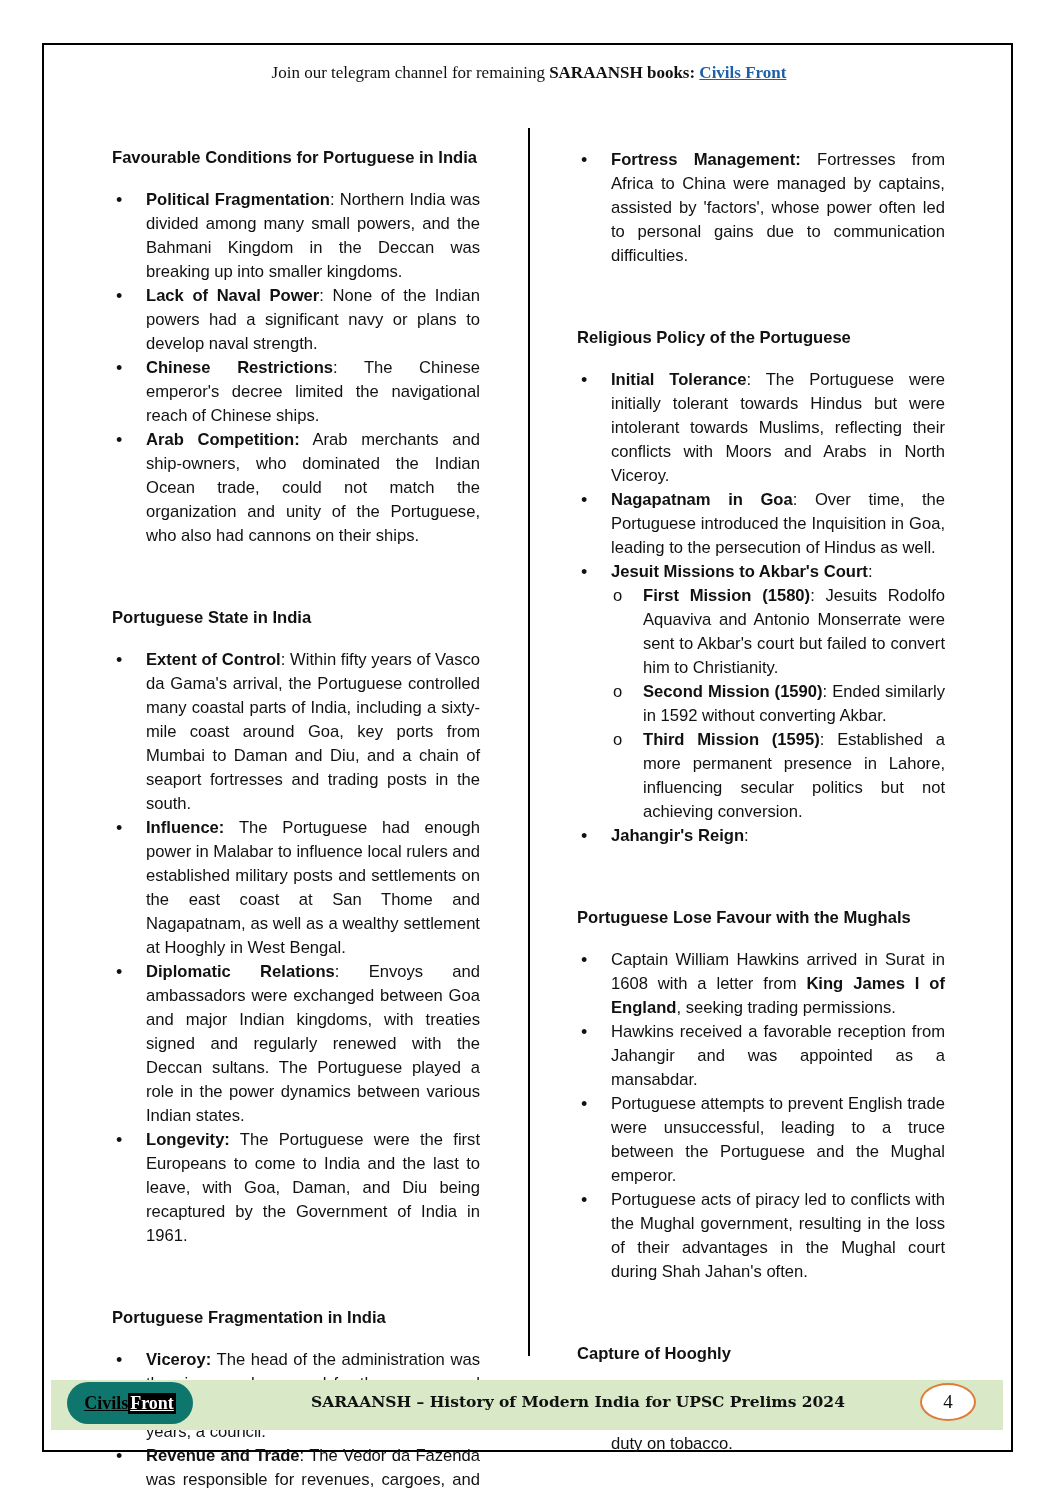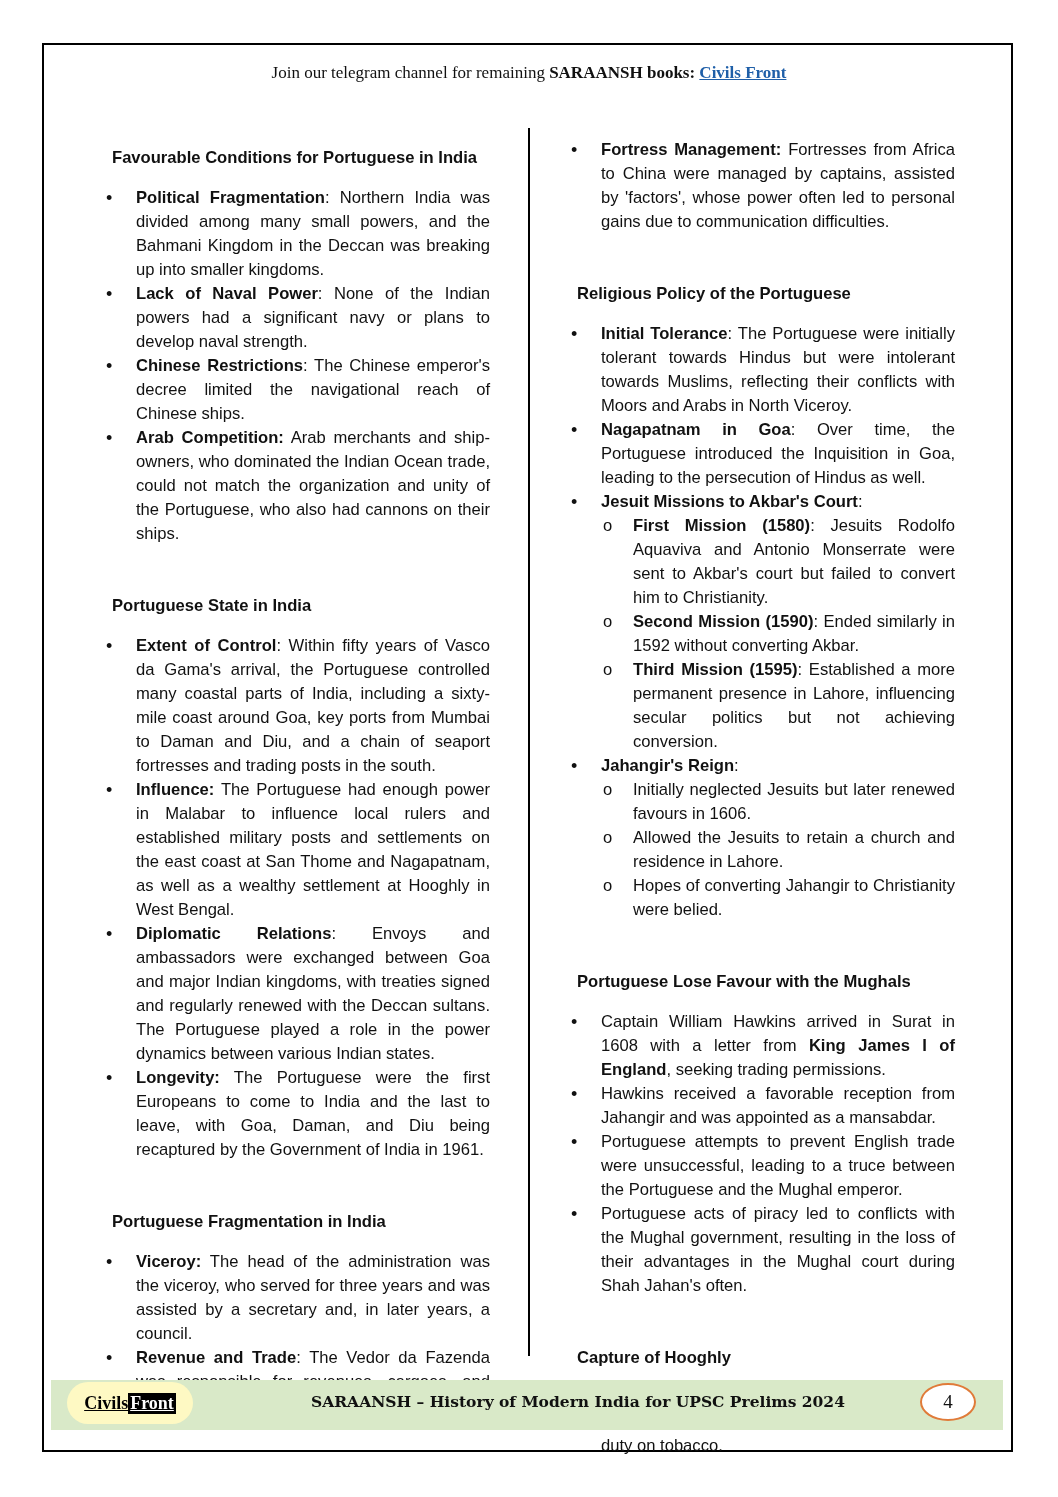--- a/index.html
+++ b/index.html
@@ -16,31 +16,31 @@
     .top-banner a { color: #1f5fa8; text-decoration: underline; font-weight: bold; }
     .col {
       position: absolute; top: 130px; width: 402px;
       font-family: "Liberation Sans", sans-serif; font-size: 16.6px; line-height: 24px; color: #111;
     }
     .col.left { left: 96px; }
     .col.right { left: 561px; }
     .divider { position: absolute; left: 528px; top: 128px; width: 2px; height: 1228px; background: #000; }
     .heading { font-weight: bold; margin: 16px; }
     .spacer { height: 24px; }
-    ul.bul { list-style: none; margin: 8px; padding: 0; }
+    ul.bul { list-style: none; margin: 18px; padding: 0; }
     ul.bul > li { position: relative; padding-left: 32px; text-align: justify; }
     ul.bul > li::before { content: "\2022"; position: absolute; left: 2px; top: 0; font-size: 18px; }
     ul.sub { list-style: none; margin: 0; padding: 0; }
     ul.sub > li { position: relative; padding-left: 32px; text-align: justify; }
     ul.sub > li::before { content: "o"; position: absolute; left: 2px; top: 0; }
     .footer {
       position: absolute; left: 51px; top: 1380px; width: 952px; height: 50px; background: #d9e9c8;
     }
     .footer-logo {
-      position: absolute; left: 16px; top: 2px; width: 126px; height: 42px; background: #fef9c3;
+      position: absolute; left: 16px; top: 2px; width: 126px; height: 42px; background: #0f766e;
       border-radius: 22px; display: flex; align-items: center; justify-content: center;
       font-family: "Liberation Serif", serif; font-weight: bold; font-size: 18px;
     }
     .footer-logo .civ { color: #000; text-decoration: underline; }
     .footer-logo .front { background: #000; color: #fff; padding: 0 2px; text-decoration: underline; }
     .footer-title {
       position: absolute; left: 260px; top: 12px;
       font-family: "DejaVu Serif", serif; font-weight: bold; font-size: 15.5px; color: #111;
     }
     .page-num {
@@ -95,25 +95,20 @@
     <li><b>Initial Tolerance</b><span>: The Portuguese were initially tolerant towards Hindus but were intolerant towards Muslims, reflecting their conflicts with Moors and Arabs in North Viceroy.</span></li>
     <li><b>Nagapatnam in Goa</b><span>: Over time, the Portuguese introduced the Inquisition in Goa, leading to the persecution of Hindus as well.</span></li>
     <li><b>Jesuit Missions to Akbar's Court</b><span>:</span>
       <ul class="sub">
         <li><b>First Mission (1580)</b><span>: Jesuits Rodolfo Aquaviva and Antonio Monserrate were sent to Akbar's court but failed to convert him to Christianity.</span></li>
         <li><b>Second Mission (1590)</b><span>: Ended similarly in 1592 without converting Akbar.</span></li>
         <li><b>Third Mission (1595)</b><span>: Established a more permanent presence in Lahore, influencing secular politics but not achieving conversion.</span></li>
       </ul>
     </li>
     <li><b>Jahangir's Reign</b><span>:</span>
-      <ul class="sub">
-        <li>Initially neglected Jesuits but later renewed favours in 1606.</li>
-        <li>Allowed the Jesuits to retain a church and residence in Lahore.</li>
-        <li>Hopes of converting Jahangir to Christianity were belied.</li>
-      </ul>
     </li>
   </ul>
   <div class="spacer"></div>
   <p class="heading">Portuguese Lose Favour with the Mughals</p>
   <ul class="bul">
     <li><span>Captain William Hawkins arrived in Surat in 1608 with a letter from </span><b>King James I of England</b><span>, seeking trading permissions.</span></li>
     <li>Hawkins received a favorable reception from Jahangir and was appointed as a mansabdar.</li>
     <li>Portuguese attempts to prevent English trade were unsuccessful, leading to a truce between the Portuguese and the Mughal emperor.</li>
     <li>Portuguese acts of piracy led to conflicts with the Mughal government, resulting in the loss of their advantages in the Mughal court during Shah Jahan's often.</li>
   </ul>

